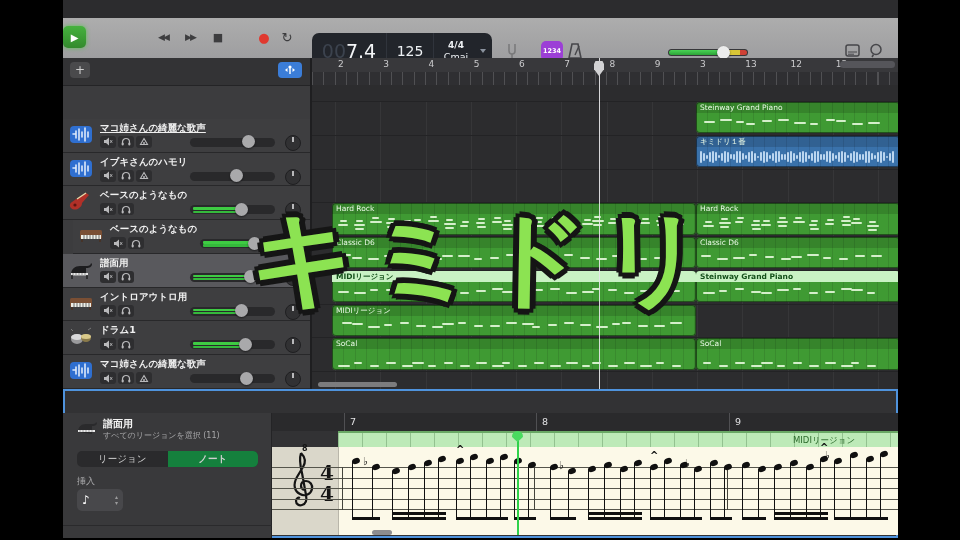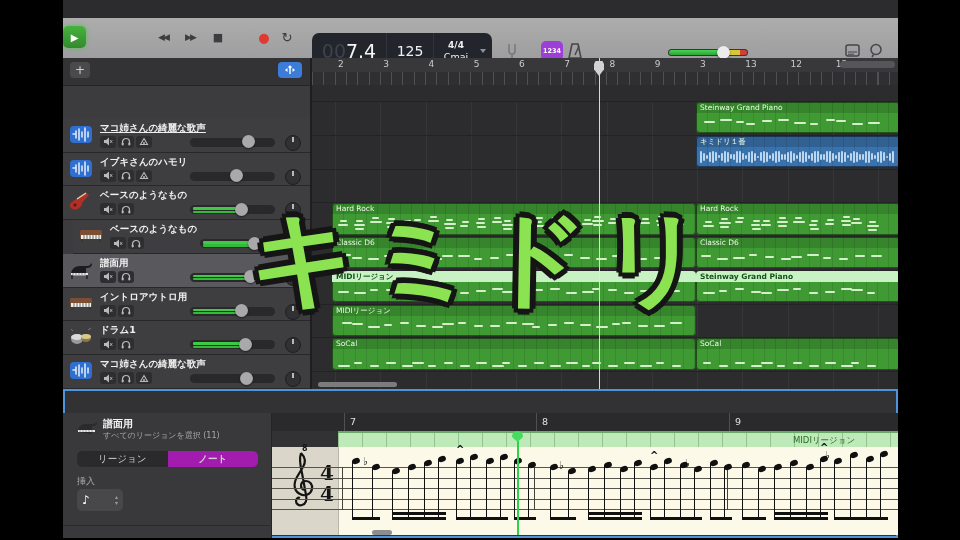--- a/index.html
+++ b/index.html
@@ -59,21 +59,21 @@
   
   #editor{left:0;top:389px;width:835px;height:149px;background:#323234;outline:2px solid #4f93dd;outline-offset:-2px;}
   #ed-head{left:0;top:2px;width:835px;height:22px;background:#323234;border-bottom:1px solid #242426;}
   .ed-txt{font-size:10px;color:#c9c9cb;}
   #score-pill{left:434px;top:4.5px;width:50px;height:15px;background:#3b78d0;border-radius:4px;color:#fff;font-size:10px;display:flex;align-items:center;justify-content:center;}
   #grid-dd{left:611px;top:4px;width:126px;height:16px;background:#232325;border-radius:4px;color:#f2f2f2;font-size:9.5px;display:flex;align-items:center;padding:0 4px;box-sizing:border-box;}
   .stepper{margin-left:auto;font-size:6px;color:#9a9a9c;line-height:6px;text-align:center;}
   #ed-left{left:0;top:24px;width:209px;height:125px;background:#39393b;border-right:1px solid #242426;box-sizing:border-box;}
   #ed-tabs{position:absolute;left:14px;top:38px;width:181px;height:16px;border-radius:5px;overflow:hidden;display:flex;background:#2a2a2c;}
   #ed-tabs div{flex:1;display:flex;align-items:center;justify-content:center;font-size:9.5px;color:#cfcfcf;}
-  #tab-note{background:#a21caf;color:#fff;font-weight:bold;}
+  #tab-note{background:#15803d;color:#fff;font-weight:bold;}
   #insert-dd{position:absolute;left:14px;top:76px;width:46px;height:22px;background:#48484b;border-radius:5px;display:flex;align-items:center;color:#fff;padding:0 5px;box-sizing:border-box;}
   #ed-ruler{left:209px;top:24px;width:626px;height:18px;background:#2a2a2c;}
   #ed-strip{left:275px;top:42px;width:560px;height:16px;background:#bdeab8;border-top:2px solid #69a865;box-sizing:border-box;
      background-image:repeating-linear-gradient(90deg,rgba(40,90,40,.28) 0 1px,transparent 1px 24px);}
   #strip-label{position:absolute;left:455px;top:2px;font-size:8.5px;color:#2c6b2c;}
   #score-area{left:209px;top:58px;width:626px;height:88px;background:#fcf9e8;}
   #clef-col{left:0;top:0;width:66px;height:88px;background:#dad7ca;border-right:1px solid #b9b6aa;}
   .staffline{position:absolute;left:0;width:626px;height:1px;background:#55554c;}
   .barline{position:absolute;width:1px;background:#44443c;}
   .notehead{position:absolute;width:8px;height:6px;border-radius:50%;background:#101010;transform:rotate(-18deg);}

